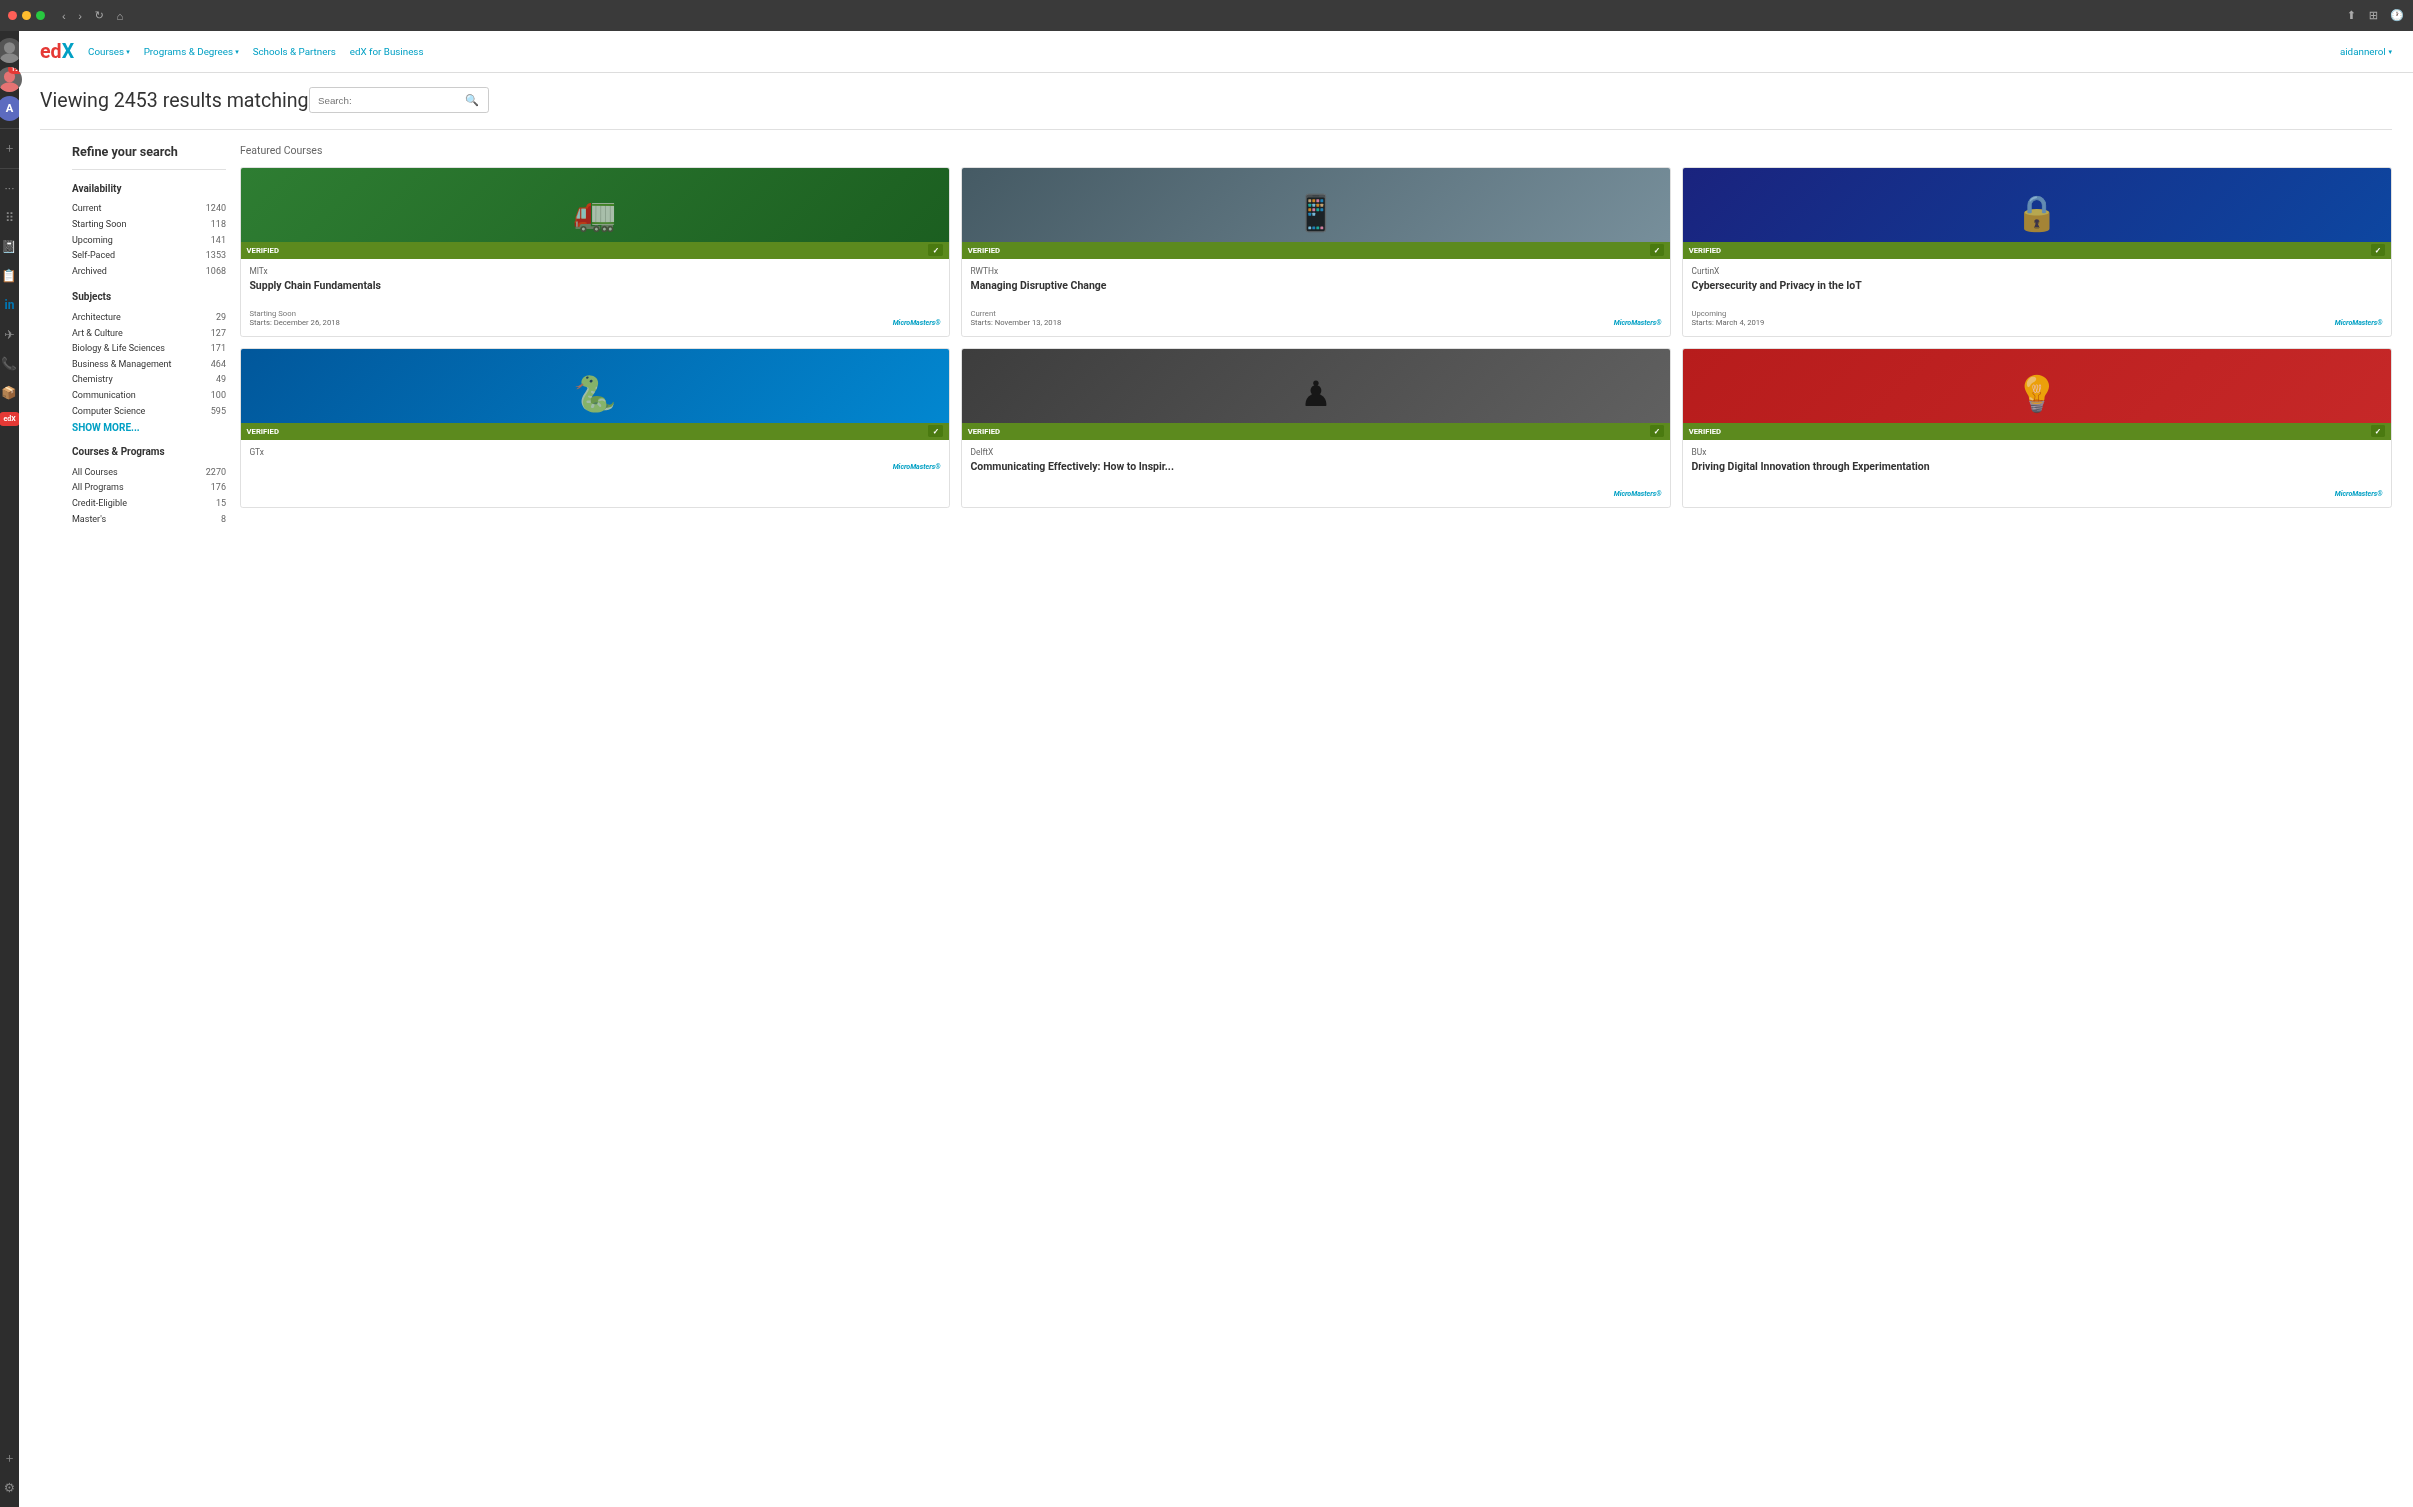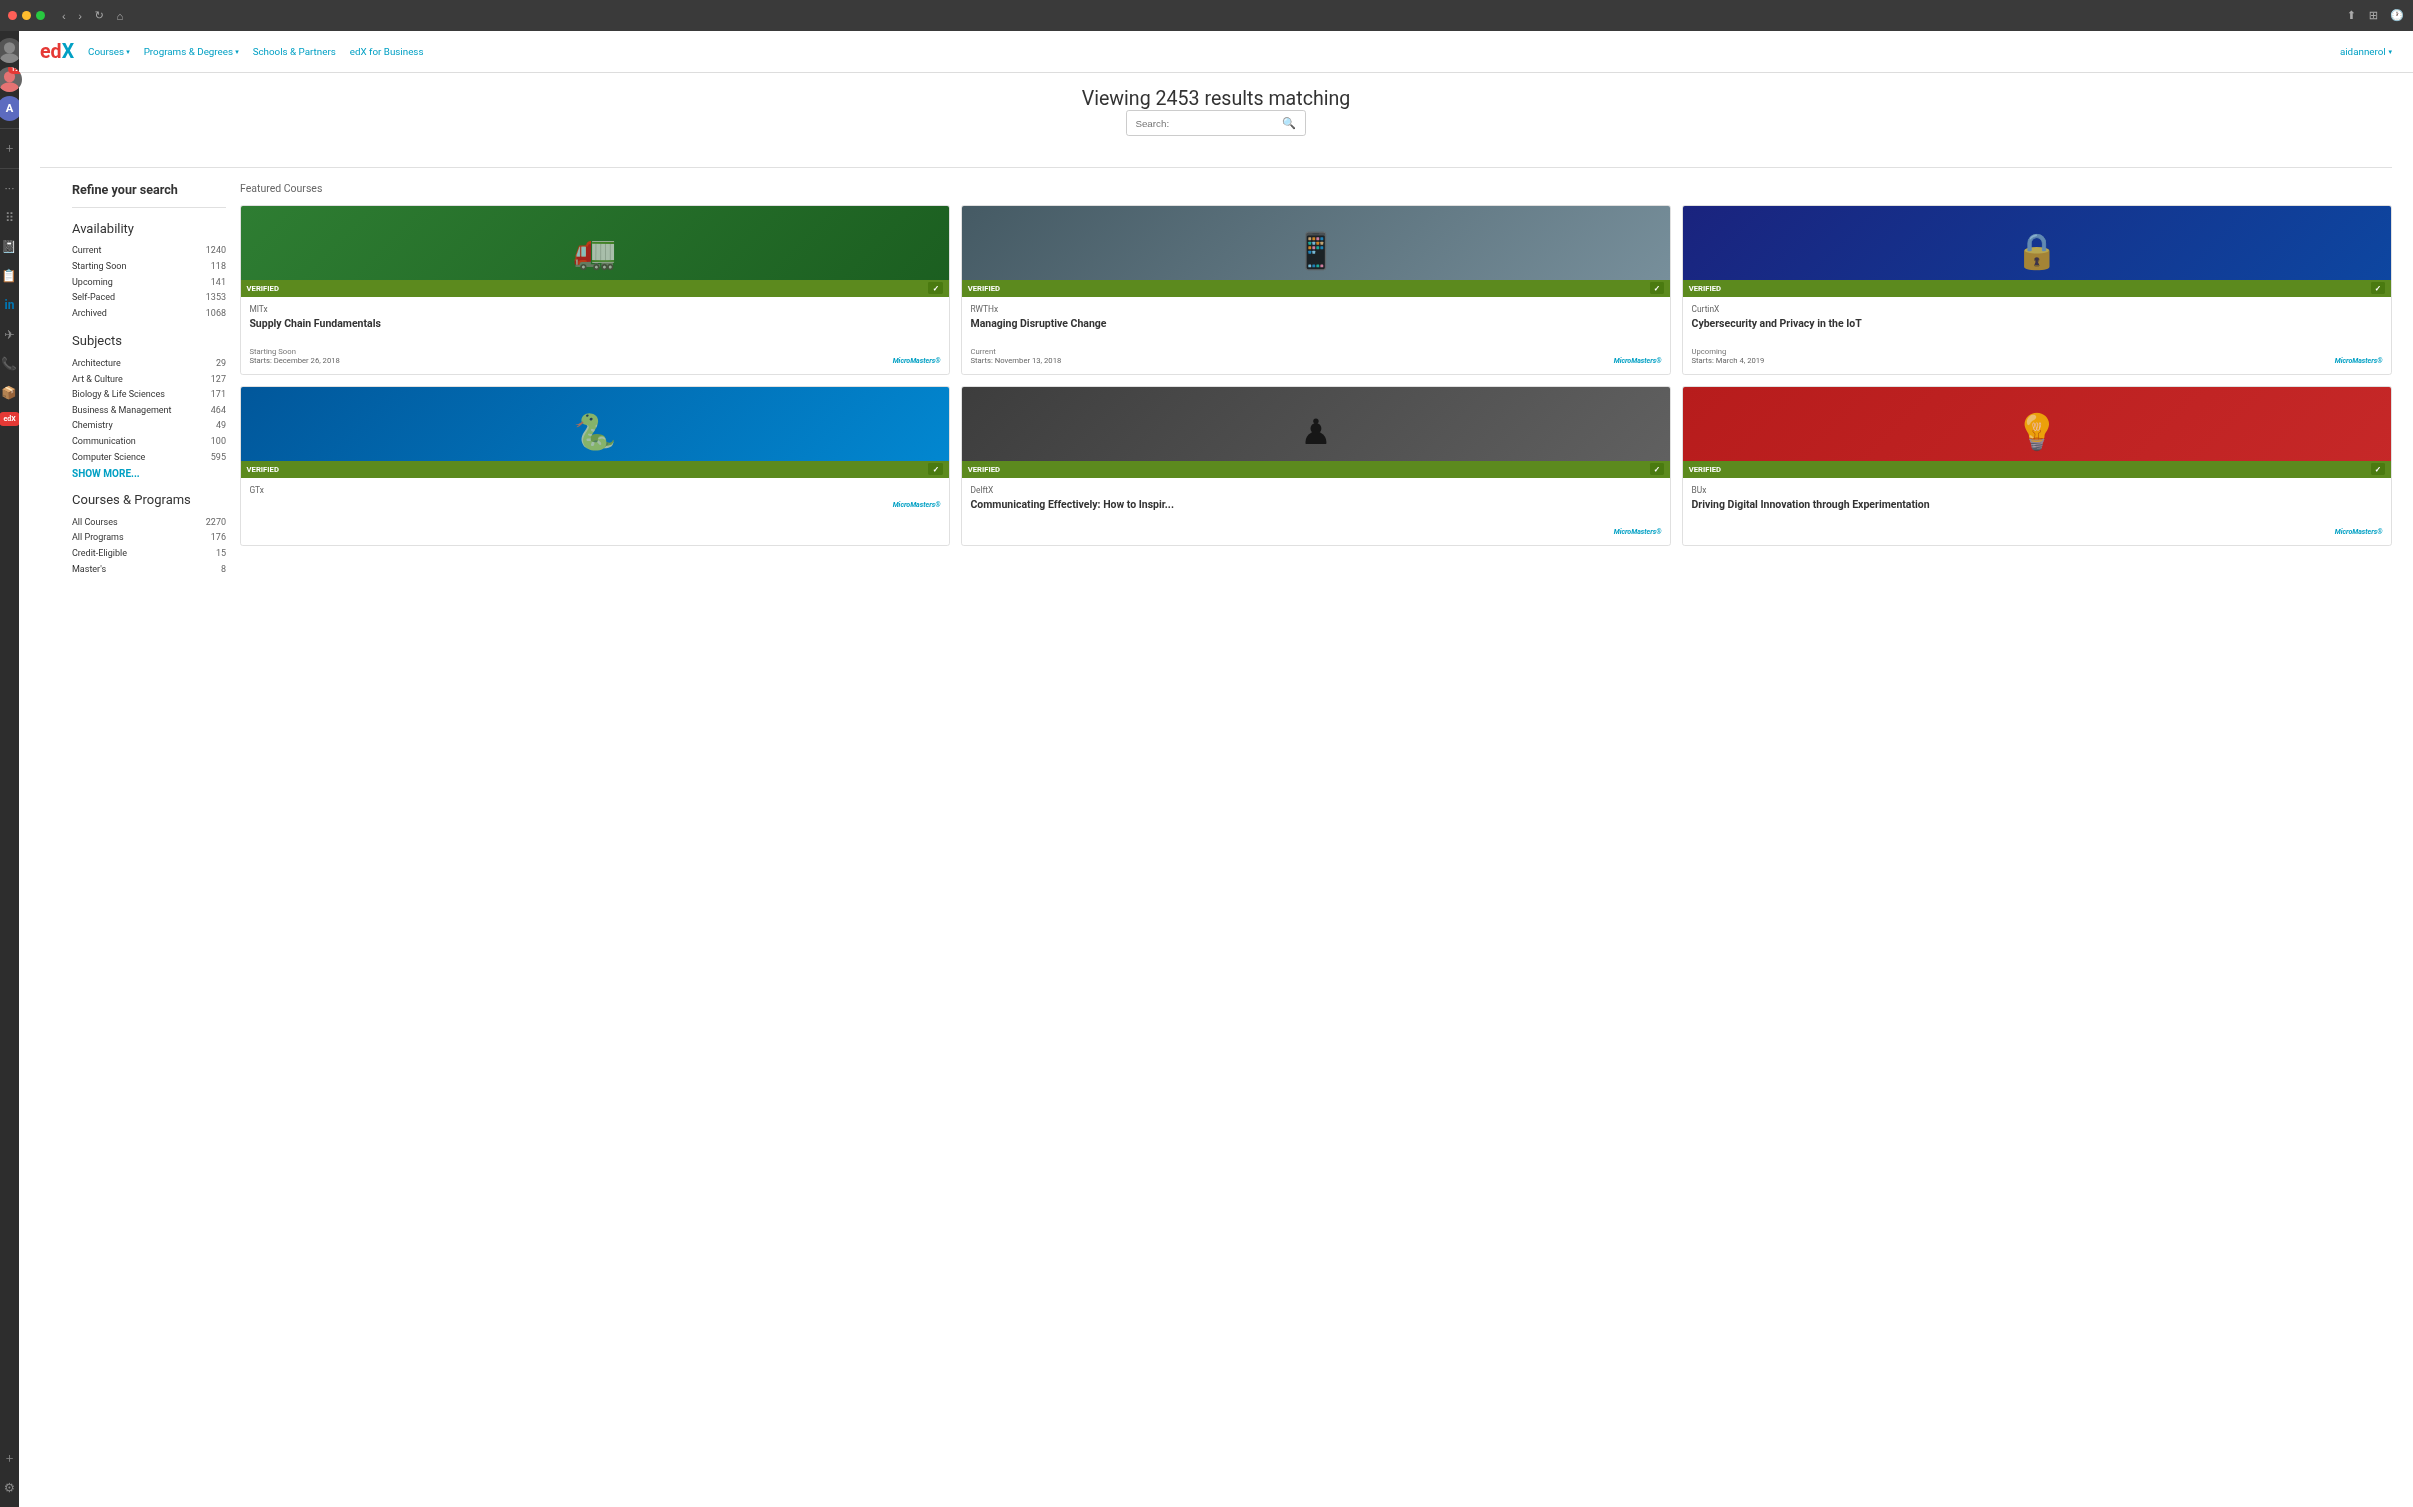--- a/index.html
+++ b/index.html
@@ -40,32 +40,32 @@
     .edx-header { background: #fff; border-bottom: 0.7px solid #ddd; padding: 0 21px; display: flex; align-items: center; height: 42px; flex-shrink: 0; }
     .edx-logo { font-size: 19.6px; font-weight: bold; margin-right: 14px; }
     .edx-logo span:first-child { color: #e53935; }
     .edx-logo span:last-child { color: #02a0c4; }
     .edx-nav { display: flex; gap: 14px; align-items: center; }
     .edx-nav-item { color: #02a0c4; font-size: 9.8px; text-decoration: none; cursor: pointer; display: flex; align-items: center; gap: 2.1px; }
     .edx-user { margin-left: auto; color: #02a0c4; font-size: 9.8px; cursor: pointer; display: flex; align-items: center; gap: 2.8px; }
 
     
     .edx-content { padding: 14px 21px; }
-    .results-header { display: flex; align-items: center; justify-content: flex-start; margin-bottom: 31px; flex-direction: column; }
+    .results-header { display: flex; align-items: center; justify-content: flex-start; margin-bottom: 16px; }
     .results-title { font-size: 19.6px; font-weight: 400; color: #333; }
     .search-box { display: flex; align-items: center; border: 0.7px solid #ccc; border-radius: 2.8px; padding: 5.6px 8.4px; width: 180px; background: #fff; }
     .search-box input { border: none; outline: none; font-size: 9.8px; color: #666; flex: 1; }
     .search-icon { color: #999; font-size: 11.2px; }
 
     .content-layout { display: flex; gap: 14px; margin-left: 32px; }
 
     
     .filter-panel { width: 154px; flex-shrink: 0; }
     .filter-title { font-size: 12.6px; font-weight: bold; color: #333; margin-bottom: 9.8px; padding-bottom: 9.8px; border-bottom: 0.7px solid #e0e0e0; }
-    .filter-section-title { font-size: 13px; font-weight: normal; color: #333; margin-bottom: 7px; margin-top: 12.6px; }
+    .filter-section-title { font-size: 10px; font-weight: bold; color: #333; margin-bottom: 7px; margin-top: 12.6px; }
     .filter-item { display: flex; justify-content: space-between; align-items: center; padding: 2.8px 0; cursor: pointer; }
     .filter-item-label { font-size: 9px; color: #333; }
     .filter-item-count { font-size: 9px; color: #666; text-align: right; }
     .show-more { color: #02a0c4; font-size: 10px; cursor: pointer; margin-top: 4.2px; font-weight: bold; }
 
     
     .courses-panel { flex: 1; }
     .featured-label { font-size: 10.5px; color: #666; margin-bottom: 9.8px; font-weight: 400; }
     .courses-grid { display: grid; grid-template-columns: repeat(3, 1fr); gap: 11.2px; }
     .course-card { border: 0.7px solid #e0e0e0; border-radius: 2.8px; overflow: hidden; background: #fff; cursor: pointer; transition: box-shadow 0.2s; }

